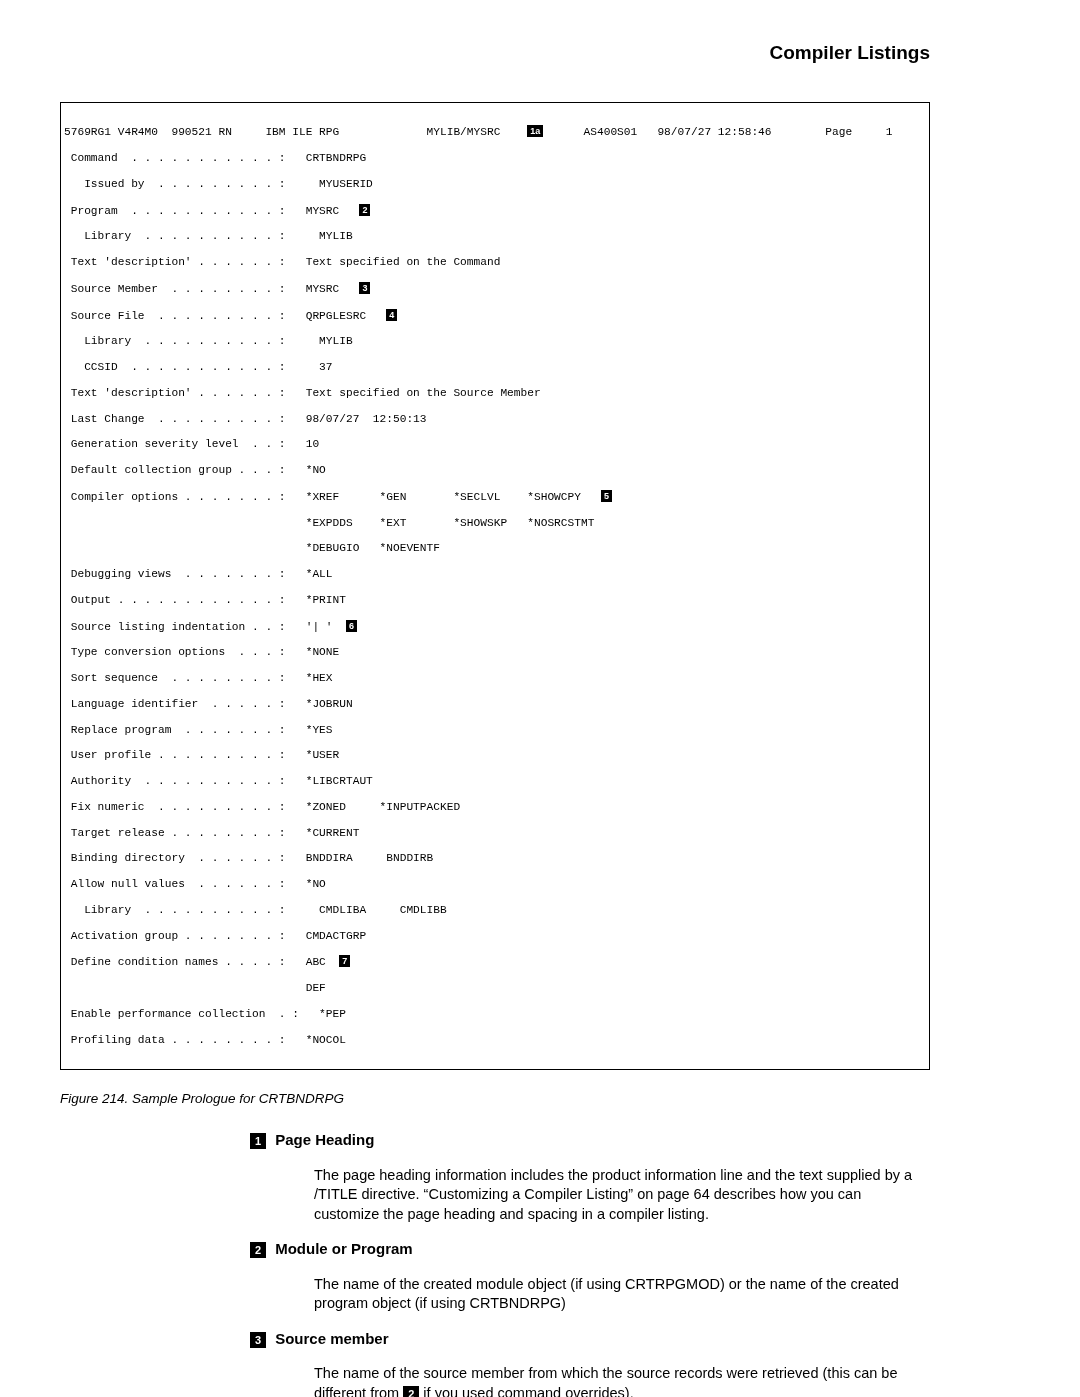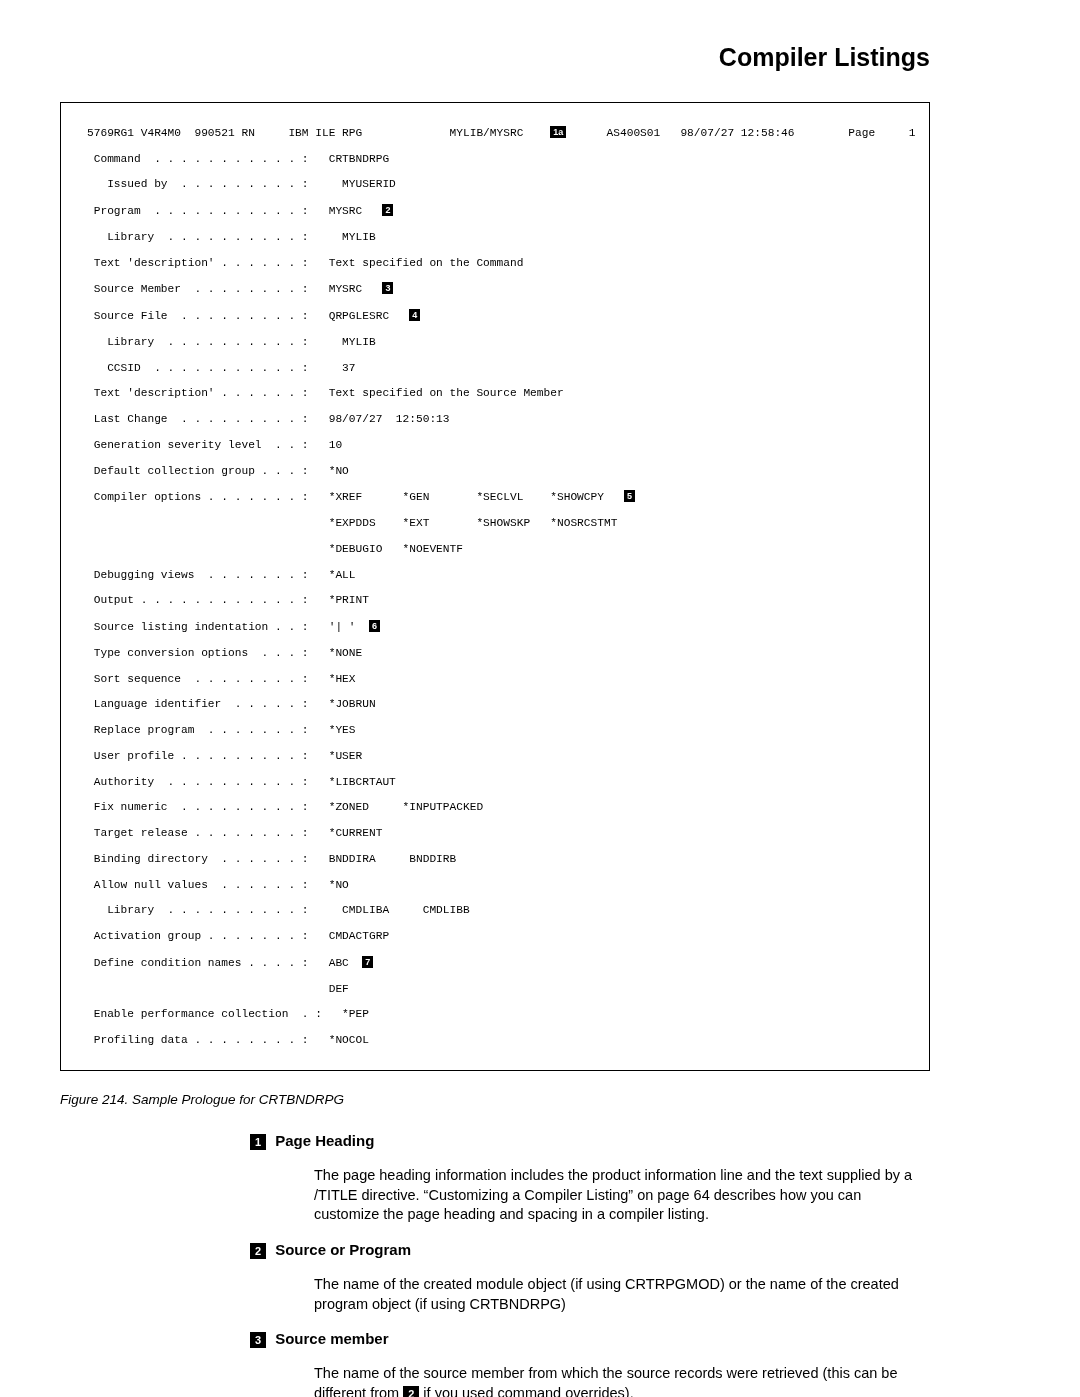--- a/index.html
+++ b/index.html
@@ -8,27 +8,27 @@
     font-family: "Helvetica Neue", Helvetica, Arial, sans-serif;
     font-size: 14px;
     line-height: 1.4;
     color: #000;
     width: 980px;
     box-sizing: border-box;
   }
   .page-header {
     text-align: right;
     font-weight: bold;
-    font-size: 25px;
-    margin-bottom: 27px;
+    font-size: 19px;
+    margin-bottom: 35px;
     font-family: Arial, sans-serif;
   }
   .listing-box {
     border: 1px solid #000;
-    padding: 10px 26px;
+    padding: 10px 3px;
     margin-left: 10px;
     margin-right: 0;
     font-family: "Lucida Console","Courier New",monospace;
     font-size: 11.2px;
     white-space: pre;
     line-height: 1.15;
     letter-spacing: 0;
   }
   .listing-box .line { display: block; }
   .callout {
@@ -132,21 +132,21 @@
     <div class="def-head">
       <span class="desc-callout">1</span>
       <span class="title">Page Heading</span>
     </div>
     <div class="def-body">The page heading information includes the product information line and the text supplied by a /TITLE directive. “Customizing a Compiler Listing” on page 64 describes how you can customize the page heading and spacing in a compiler listing.</div>
   </div>
 
   <div class="def-item">
     <div class="def-head">
       <span class="desc-callout">2</span>
-      <span class="title">Source or Program</span>
+      <span class="title">Module or Program</span>
     </div>
     <div class="def-body">The name of the created module object (if using CRTRPGMOD) or the name of the created program object (if using CRTBNDRPG)</div>
   </div>
 
   <div class="def-item">
     <div class="def-head">
       <span class="desc-callout">3</span>
       <span class="title">Source member</span>
     </div>
     <div class="def-body">

